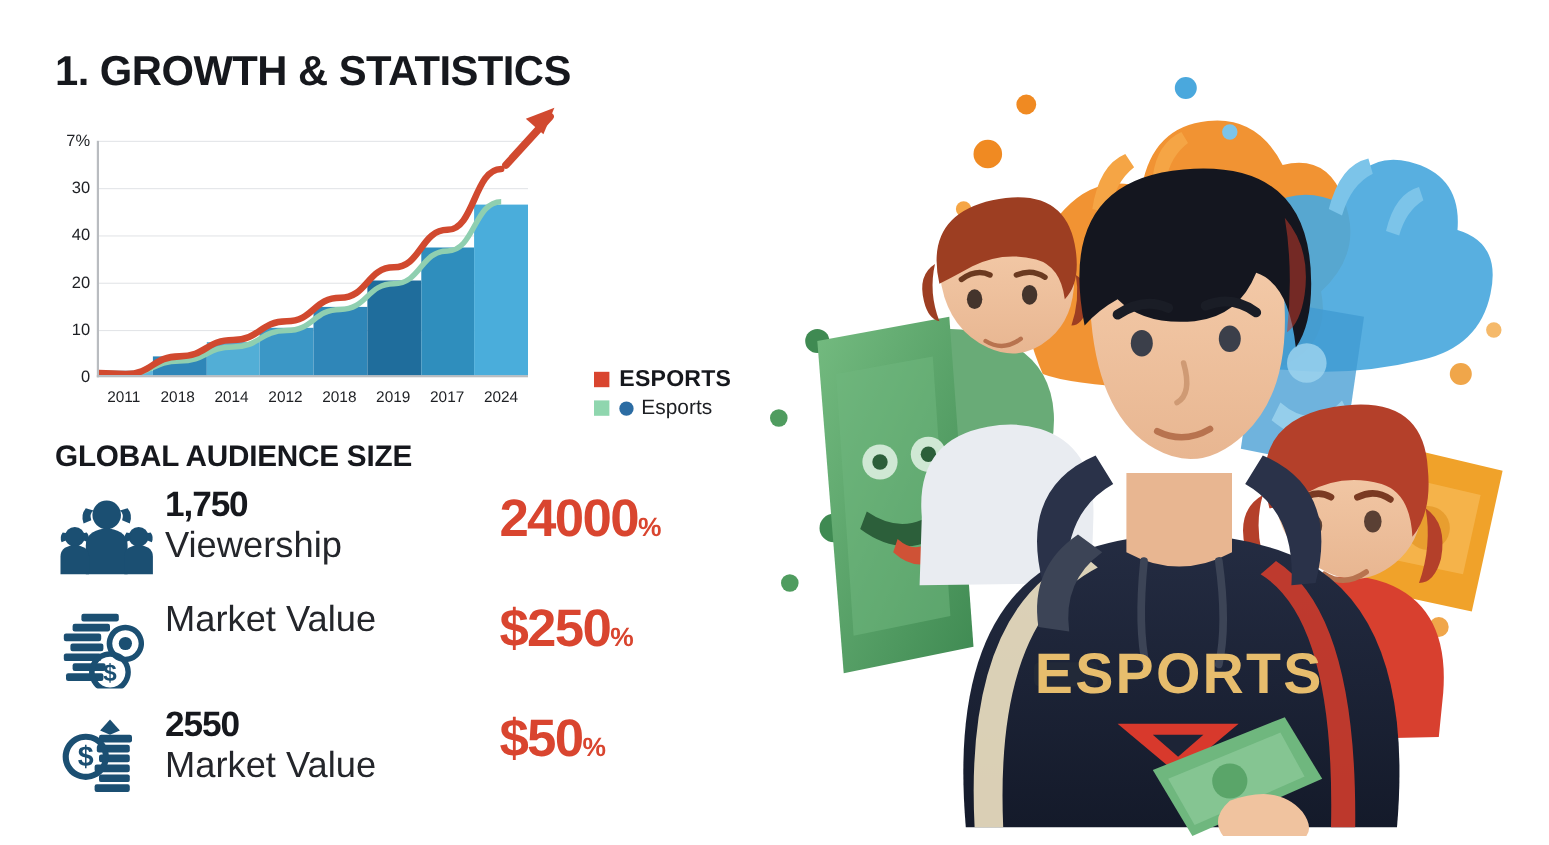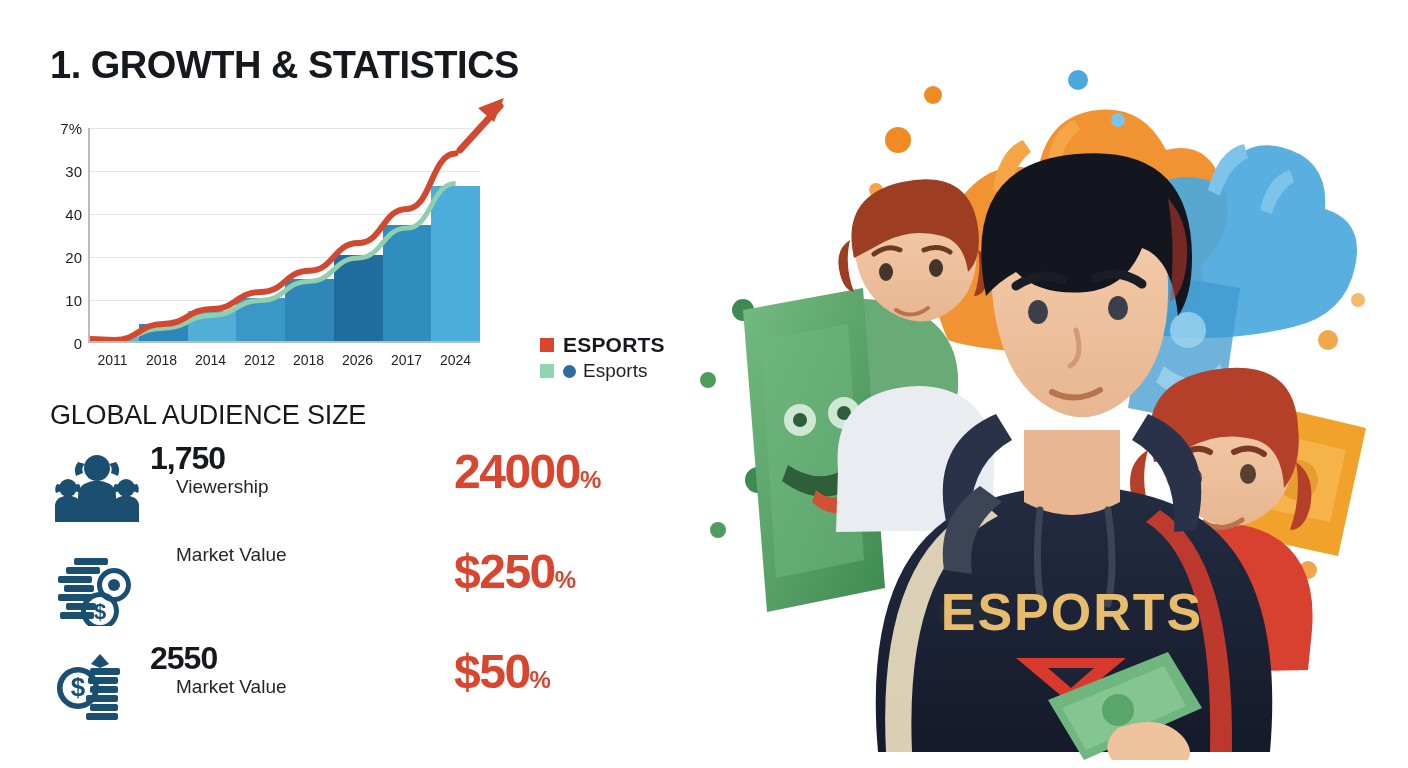--- a/index.html
+++ b/index.html
@@ -48,33 +48,33 @@
   .legend { position:absolute; left:492px; top:212px; }
   .legend-row { display:flex; align-items:center; height:26px; }
   .legend-swatch { width:14px; height:14px; margin-right:9px; flex:none; }
   .legend-dot { width:13px; height:13px; border-radius:50%; margin-right:7px; flex:none; }
   .legend-label-strong { font-size:21px; font-weight:bold; color:#16181d; letter-spacing:0.2px; }
   .legend-label { font-size:19px; color:#1d1f23; }
 
   
   .audience-title {
     position:absolute; left:50px; top:400px;
-    font-size:27px; font-weight:normal; color:#16181d; letter-spacing:-0.2px;
+    font-size:27px; font-weight:bold; color:#16181d; letter-spacing:-0.2px;
   }
   .stats { position:absolute; left:50px; top:440px; width:600px; }
   .stat-row { position:relative; height:100px; }
   .stat-icon {
     position:absolute; left:4px; top:8px; width:86px; height:78px;
   }
   .stat-text { position:absolute; left:100px; top:2px; }
   .stat-value {
     font-size:32px; font-weight:bold; color:#16181d; line-height:1.0;
     letter-spacing:-1px;
   }
-  .stat-label { font-size:19px; color:#24262b; line-height:1.15; margin-top:2px;margin-left:26px; }
+  .stat-label { font-size:33px; color:#24262b; line-height:1.15; margin-top:2px; }
   .stat-pct {
     position:absolute; left:404px; top:4px;
     font-size:48px; font-weight:bold; color:#d9452f; letter-spacing:-1.5px;
     white-space:nowrap;
   }
   .stat-pct .sfx { font-size:24px; font-weight:bold; }
 
   
   .illustration { position:absolute; left:648px; top:10px; width:760px; height:750px; }
   .illu-svg { width:100%; height:100%; display:block; }
@@ -126,21 +126,21 @@
           <path d="M62 6 L36 16 L52 30 Z" fill="#d1492f"></path>
         </svg>
       </div>
 
       <div class="xticks">
         <div class="xtick">2011</div>
         <div class="xtick">2018</div>
         <div class="xtick">2014</div>
         <div class="xtick">2012</div>
         <div class="xtick">2018</div>
-        <div class="xtick">2026</div>
+        <div class="xtick">2019</div>
         <div class="xtick">2017</div>
         <div class="xtick">2024</div>
       </div>
 
       <div class="legend">
         <div class="legend-row">
           <span class="legend-swatch" style="background:#d9452f;"></span>
           <span class="legend-label-strong">ESPORTS</span>
         </div>
         <div class="legend-row">

